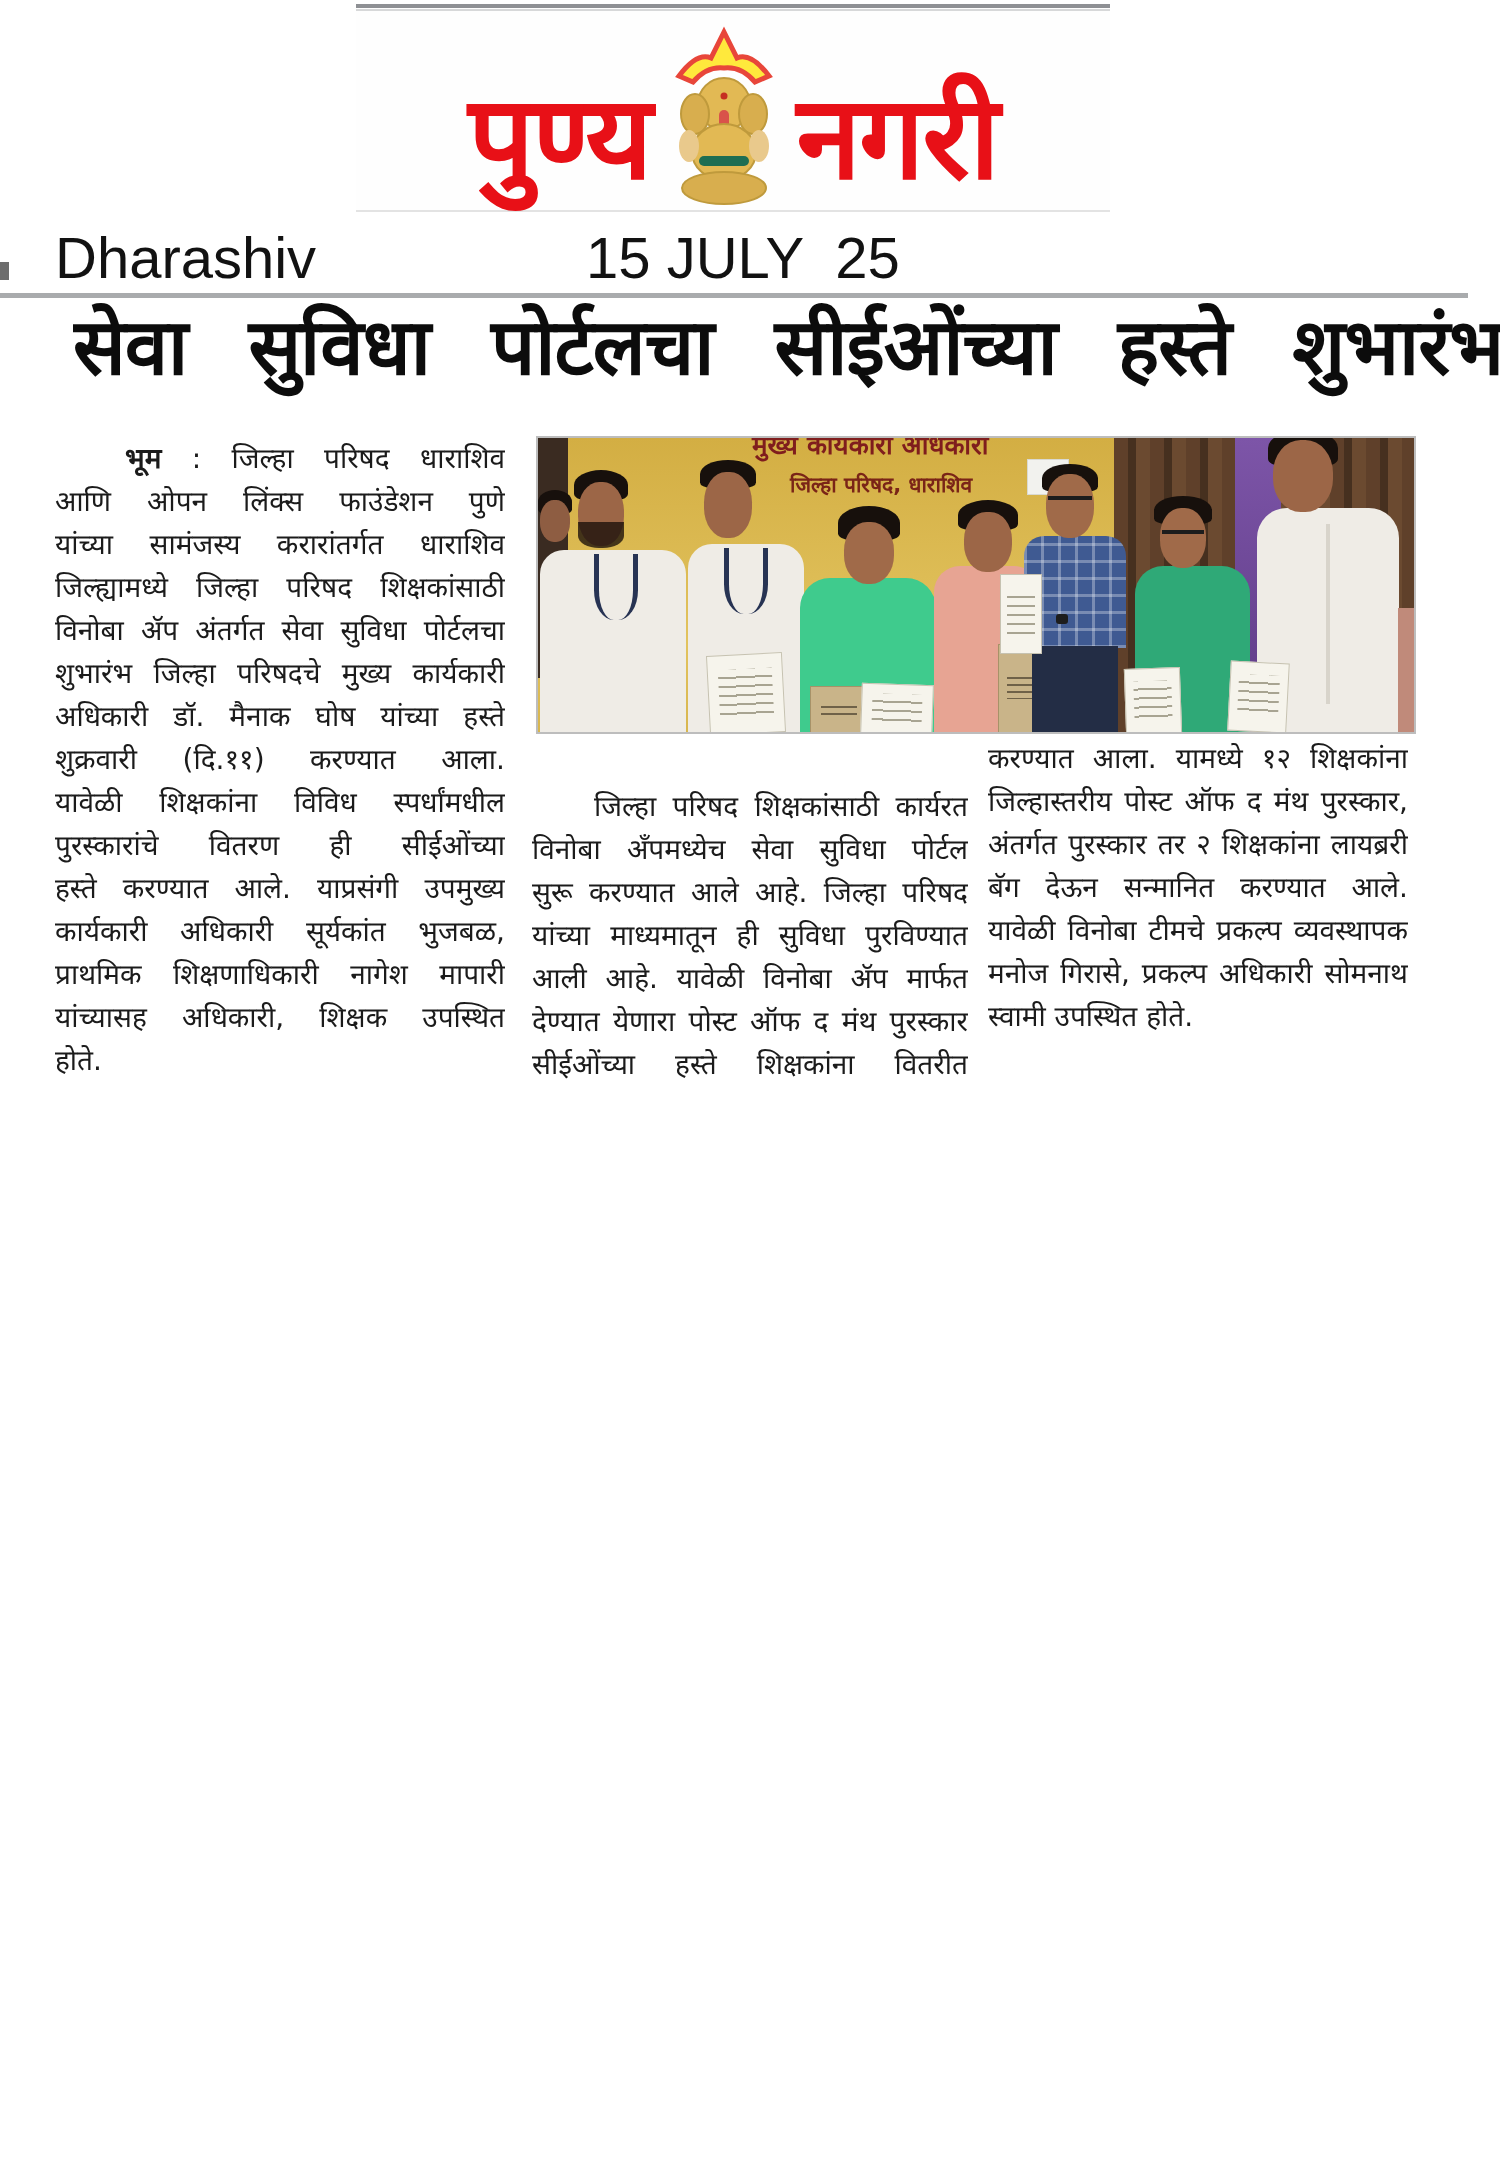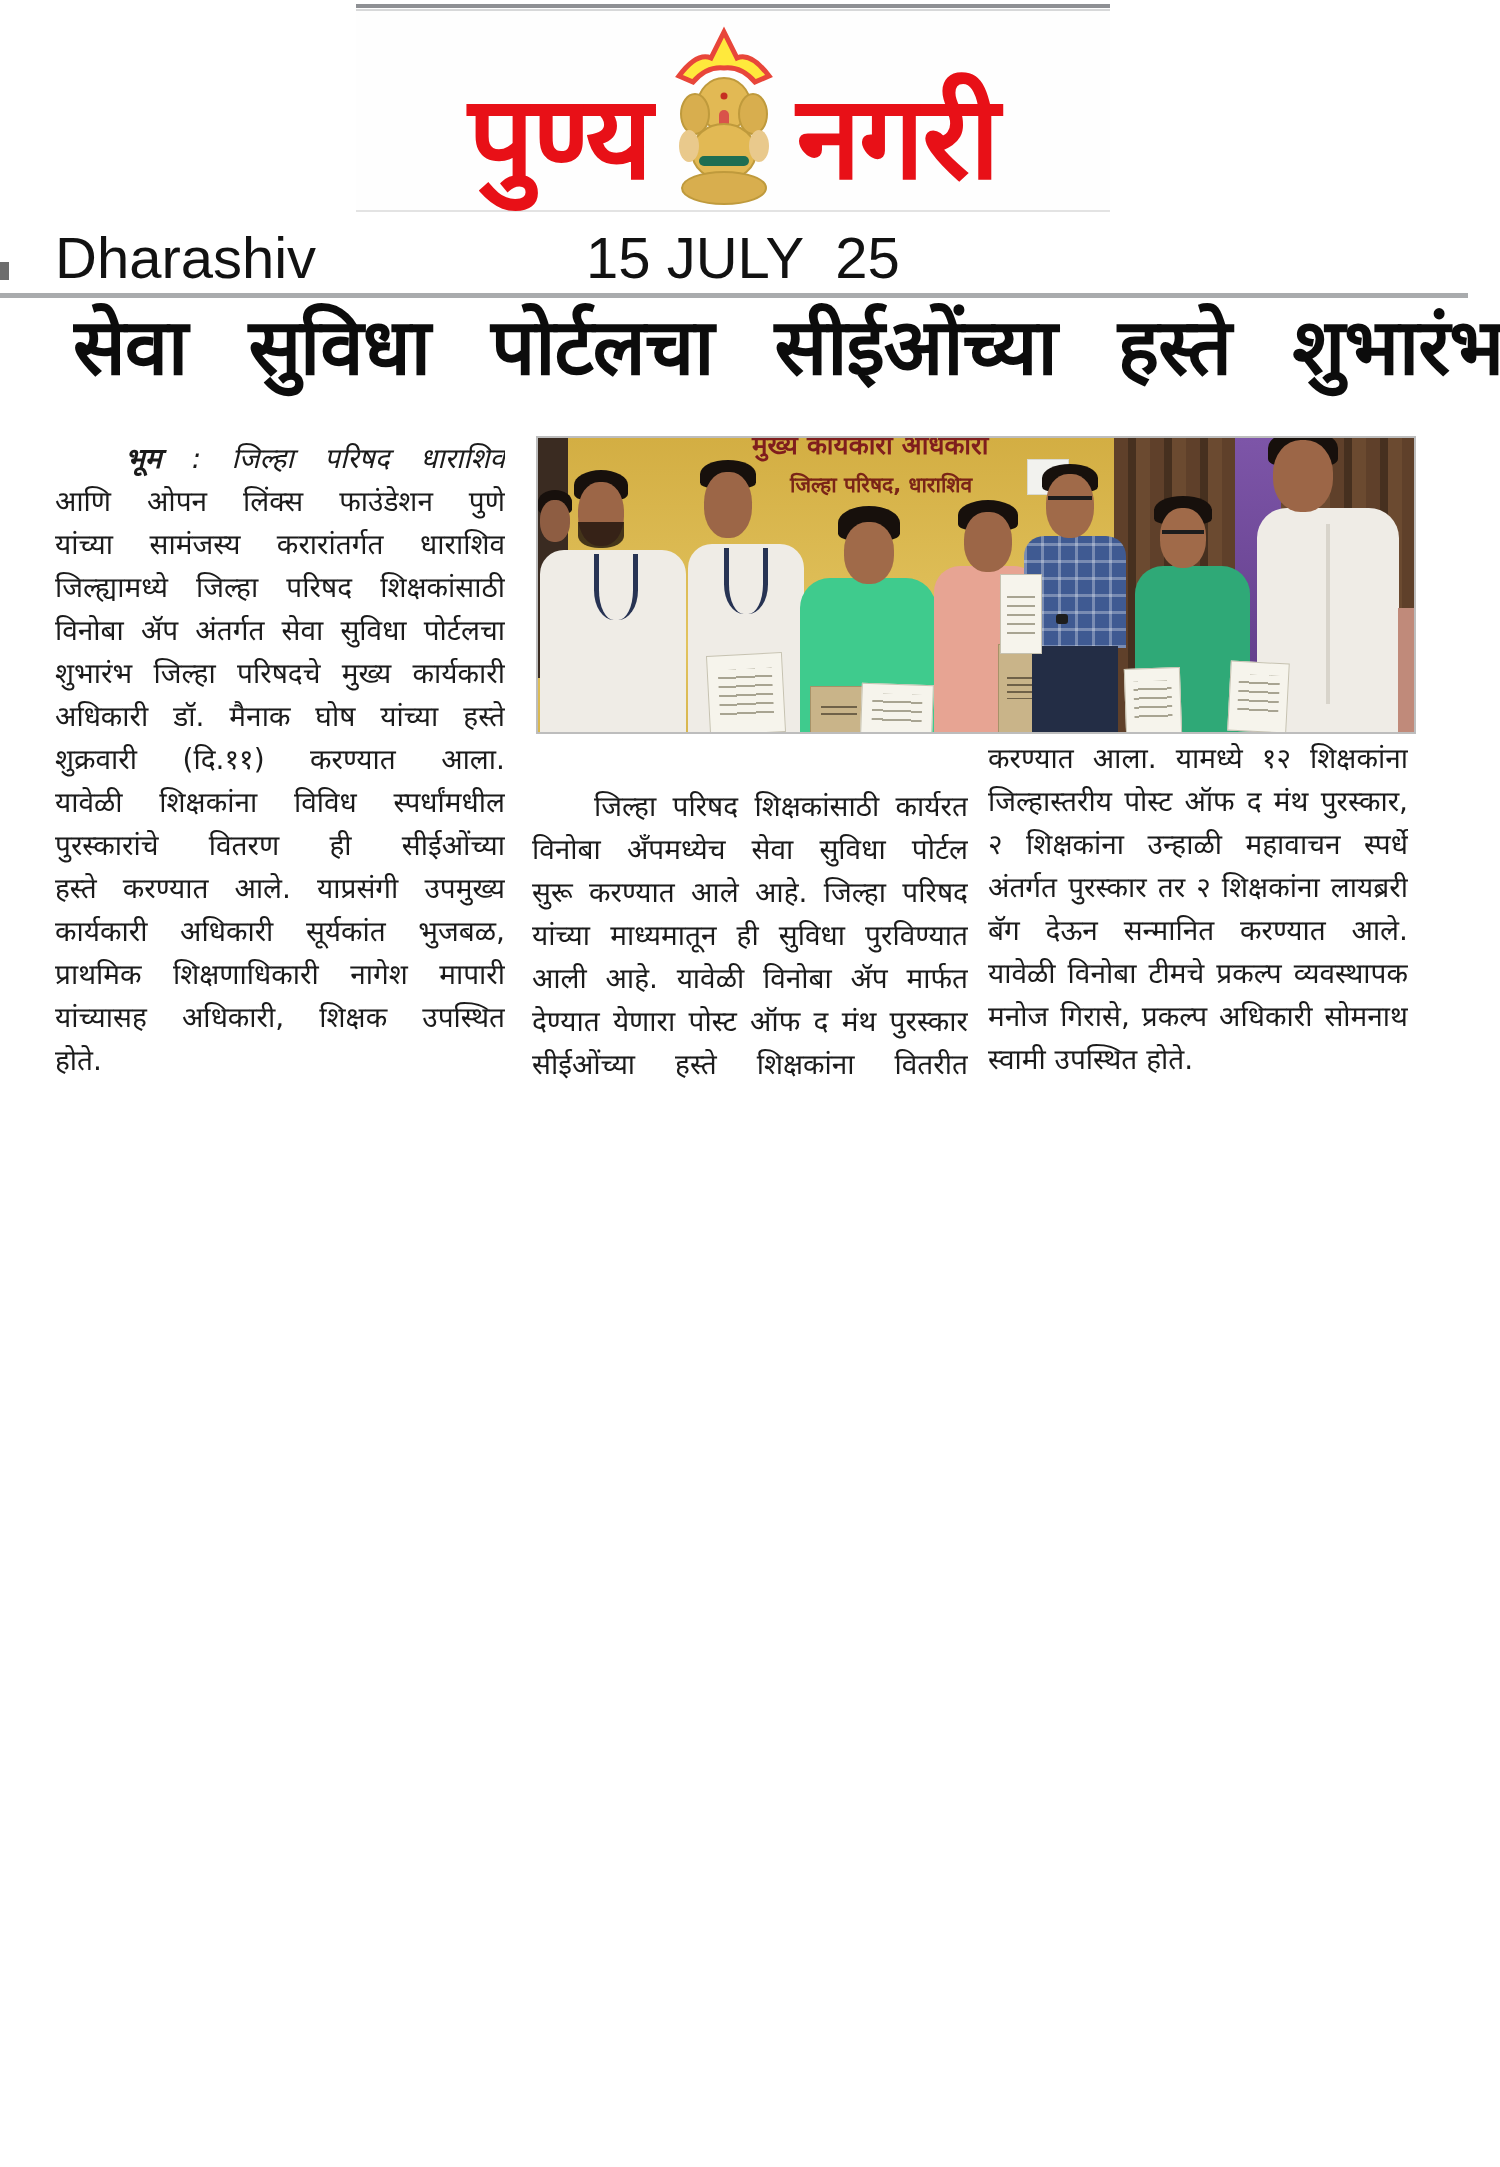--- a/index.html
+++ b/index.html
@@ -53,21 +53,21 @@
     font-family:"DejaVu Sans", sans-serif;
     font-size:28px; line-height:43px;
   }
   .tline {
     white-space:nowrap; overflow:hidden;
     text-align:justify; text-align-last:justify;
   }
   #col1 { left:55px; top:437px; width:450px; }
   #col2 { left:532px; top:737px; width:436px; }
   #col3 { left:988px; top:737px; width:420px; }
-  #col1 .lead-line { text-indent:70px;font-style:italic; }
+  #col1 .lead-line { text-indent:70px; }
   #col1 .lead-word { font-weight:700; }
   #col2 .lines .tline:first-child { text-indent:62px;margin-top:48px; }
   #col1 .lines .tline:last-child,
   #col3 .lines .tline:last-child { text-align-last:left; }
 
   
   #photo {
     left:536px; top:436px; width:876px; height:294px;
     border:2px solid #bdbdbd; background:#d8b64e; overflow:hidden;
   }
@@ -233,20 +233,19 @@
       <div class="tline">आली आहे. यावेळी विनोबा ॲप मार्फत</div>
       <div class="tline">देण्यात येणारा पोस्ट ऑफ द मंथ पुरस्कार</div>
       <div class="tline">सीईओंच्या हस्ते शिक्षकांना वितरीत</div>
     </div>
 </div>
 
 <div id="col3" class="news-col">
   <div class="lines">
       <div class="tline">करण्यात आला. यामध्ये १२ शिक्षकांना</div>
       <div class="tline">जिल्हास्तरीय पोस्ट ऑफ द मंथ पुरस्कार,</div>
-      <div class="tline">२ शिक्षकांना उन्हाळी महावाचन स्पर्धे</div>
       <div class="tline">अंतर्गत पुरस्कार तर २ शिक्षकांना लायब्ररी</div>
       <div class="tline">बॅग देऊन सन्मानित करण्यात आले.</div>
       <div class="tline">यावेळी विनोबा टीमचे प्रकल्प व्यवस्थापक</div>
       <div class="tline">मनोज गिरासे, प्रकल्प अधिकारी सोमनाथ</div>
       <div class="tline">स्वामी उपस्थित होते.</div>
     </div>
 </div>
 
 </body></html>

